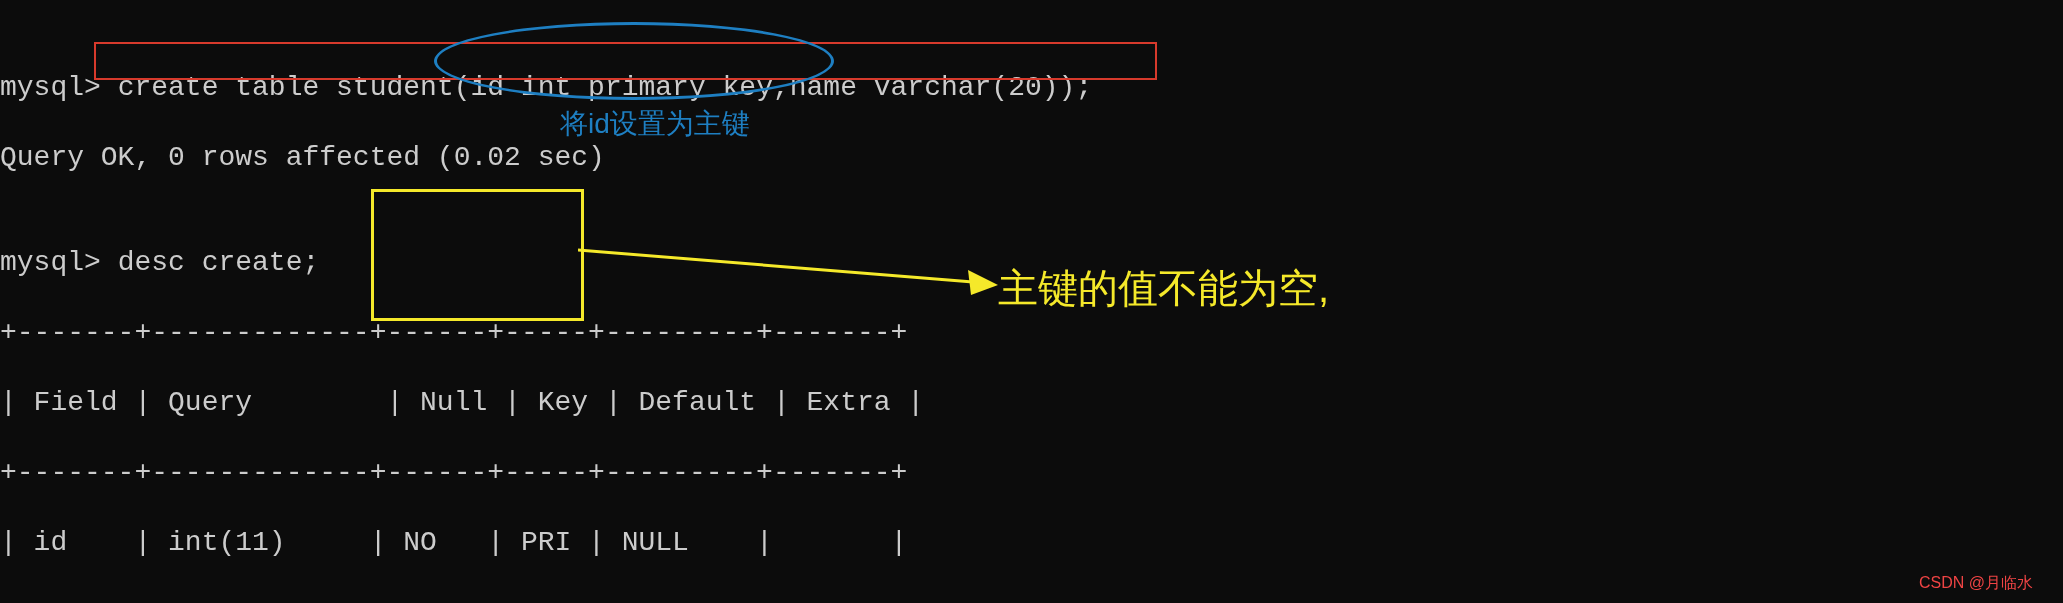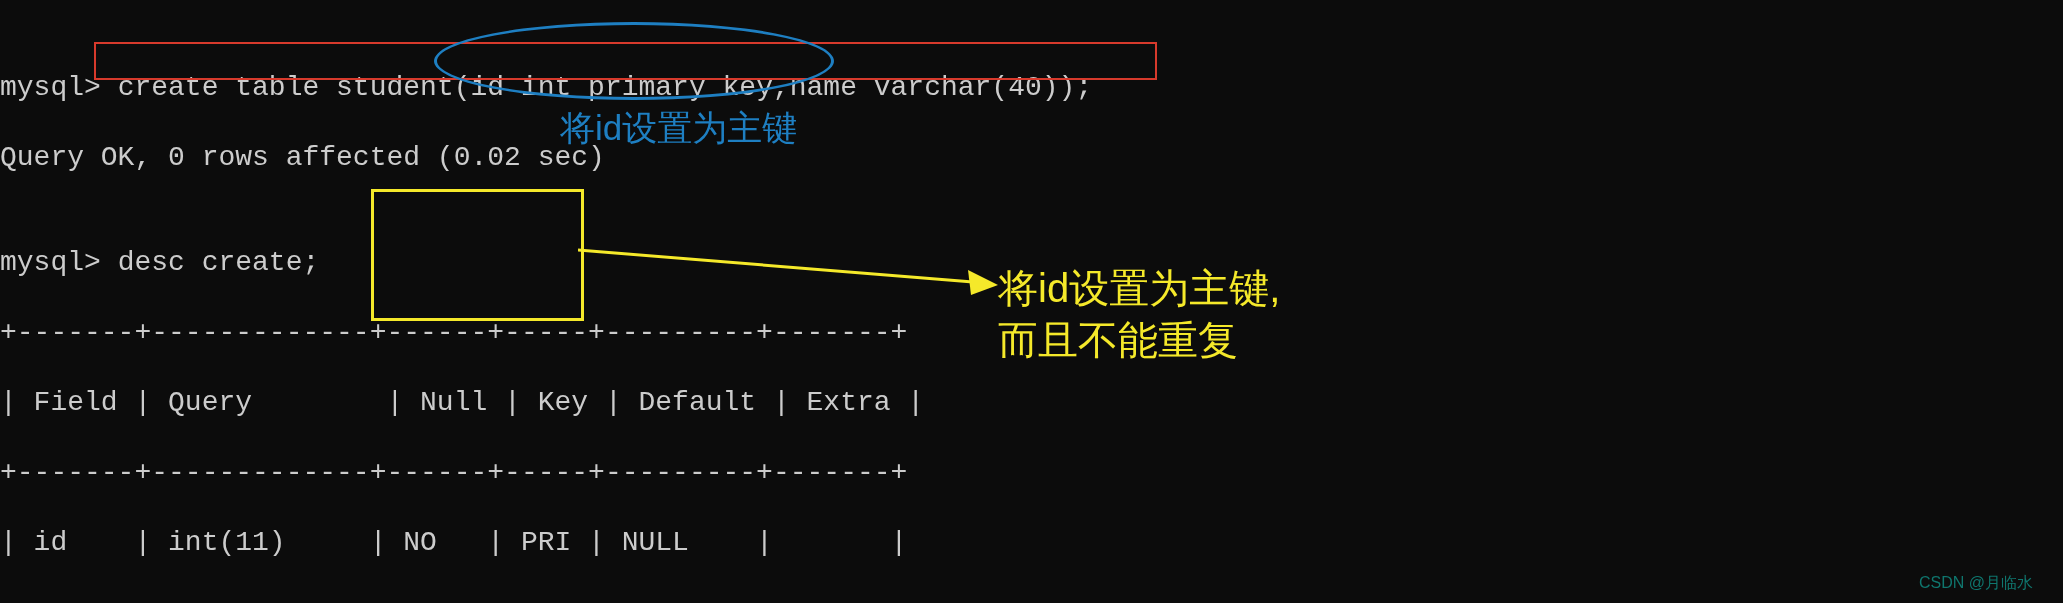--- a/index.html
+++ b/index.html
@@ -20,21 +20,21 @@
     white-space: pre;
     position: relative;
     z-index: 2;
   }
   .line { display: block; }
   .watermark {
     position: absolute;
     bottom: 10px;
     right: 30px;
     font-size: 16px;
-    color: #0f766e;
+    color: #ef4444;
     font-family: sans-serif;
     z-index: 5;
     margin-left: 36px;
   }
   
   .red-box {
     position: absolute;
     border: 2px solid #d83a2c;
     left: 94px;
     top: 42px;
@@ -63,21 +63,21 @@
     top: 189px;
     width: 207px;
     height: 126px;
     z-index: 3;
     pointer-events: none;
   }
   .blue-annot {
     position: absolute;
     color: #1e7fc2;
     font-family: "SimSun","Microsoft YaHei",sans-serif;
-    font-size: 35px;
+    font-size: 28px;
     left: 560px;
     top: 106px;
     z-index: 4;
   }
   .yellow-annot {
     position: absolute;
     color: #f5e92a;
     font-family: "SimSun","Microsoft YaHei",sans-serif;
     font-size: 40px;
     left: 998px;
@@ -95,42 +95,41 @@
     height: 60px;
     z-index: 3;
     pointer-events: none;
   }
 </style>
 </head>
 <body>
 
 <div class="terminal">
 <span class="line"></span>
-<span class="line"><span>mysql&gt; </span><span>create table student(id int primary key,name varchar(40));</span></span>
+<span class="line"><span>mysql&gt; </span><span>create table student(id int primary key,name varchar(20));</span></span>
 <span class="line">Query OK, 0 rows affected (0.02 sec)</span>
 <span class="line"></span>
 <span class="line"><span>mysql&gt; </span><span>desc create;</span></span>
 <span class="line">+-------+-------------+------+-----+---------+-------+</span>
 <span class="line">| Field | Query        | Null | Key | Default | Extra |</span>
 <span class="line">+-------+-------------+------+-----+---------+-------+</span>
 <span class="line">| id    | int(11)     | NO   | PRI | NULL    |       |</span>
 
 
 
 </div>
 
 <div class="red-box"></div>
 <div class="blue-ellipse"></div>
 <div class="yellow-box"></div>
 
 <div class="blue-annot">将id设置为主键</div>
 
 <div class="yellow-annot">
-  <span>将id设置为主键,</span><br>
-  <span>而且不能重复</span>
+  <span>主键的值不能为空,</span><br>
 </div>
 
 <svg class="arrow-svg" viewBox="0 0 420 60">
   <line x1="0" y1="10" x2="395" y2="42" stroke="#f5e92a" stroke-width="3"></line>
   <polygon points="420,45 390,30 393,55" fill="#f5e92a"></polygon>
 </svg>
 
 <div class="watermark">CSDN @月临水</div>
 
 </body></html>

